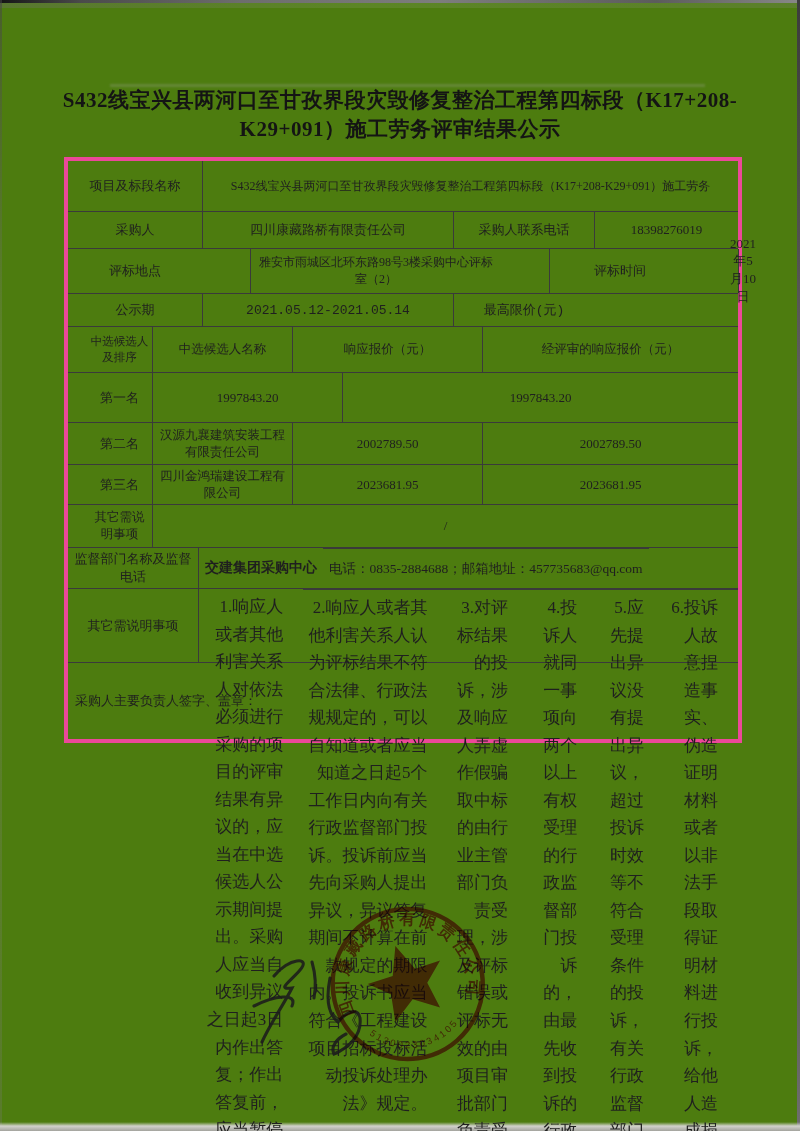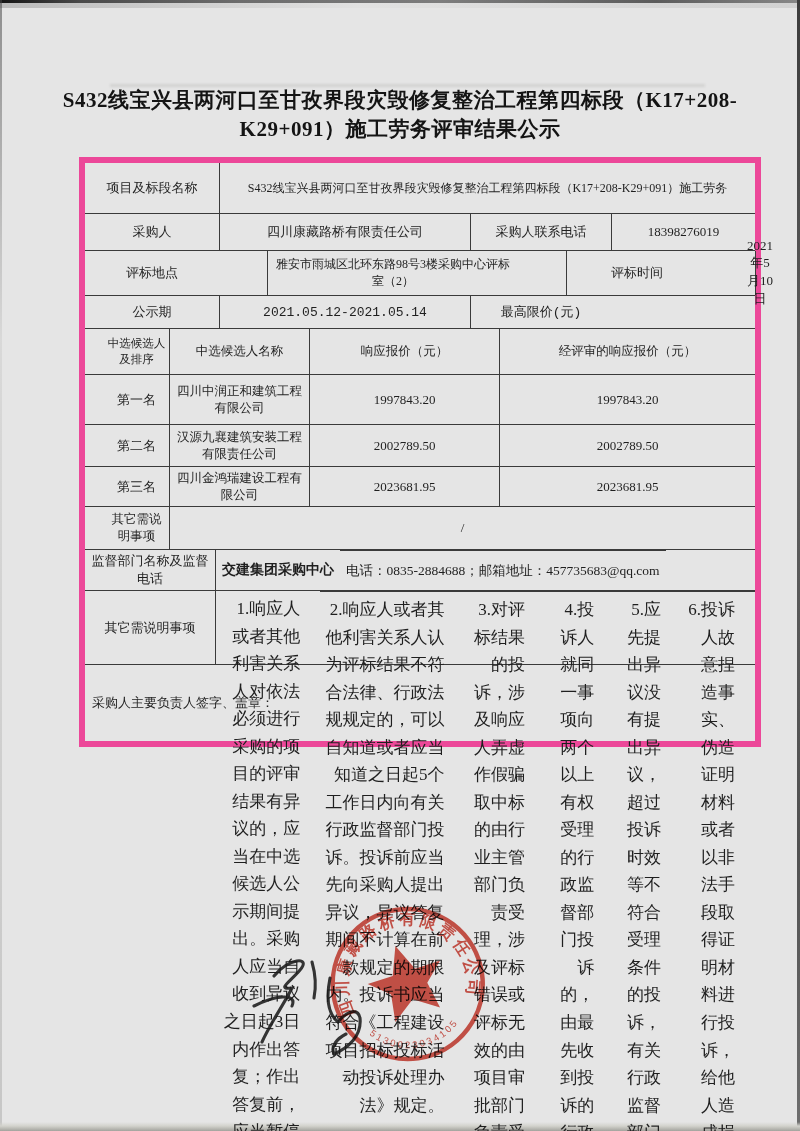--- a/index.html
+++ b/index.html
@@ -1,18 +1,18 @@
 <!DOCTYPE html>
 <html><head>
 <meta charset="utf-8">
 <style>
   html,body { margin:0; padding:0; background:#888; }
   .page {
     position:relative; width:800px; height:1131px; margin:0 auto;
-    background:#e5e5e5; overflow:hidden;
+    background:#4d7c0f; overflow:hidden;
     font-family:"Liberation Serif","DejaVu Serif",serif;
     color:#1f1f1f;
   }
   
   .edge-top { position:absolute; top:0; left:0; right:0; height:3px;
     background:linear-gradient(to right,#151515 0%,#4a4a4a 10%,#6d6d6d 30%,#7d7d7d 55%,#5c5c5c 82%,#888 100%); }
   .edge-top-smudge { position:absolute; top:3px; left:0; right:0; height:5px;
     background:linear-gradient(to right,rgba(110,110,110,.35),rgba(200,200,198,.12) 45%,rgba(140,140,140,.22)); }
   .edge-right { position:absolute; top:0; right:0; width:3px; height:100%;
     background:linear-gradient(to bottom,#3c3c3c,#5f5f5f 35%,#515151 75%,#6e6e6e); }
@@ -24,22 +24,22 @@
     background:rgba(165,165,162,.28); filter:blur(1px); }
 
   .doc-title {
     position:absolute; top:86px; left:58px; right:58px;
     text-align:center; font-size:21px; font-weight:bold;
     line-height:1.4; letter-spacing:.5px; color:#141414;
   }
 
   
   .doc-table {
-    position:absolute; left:79px; top:157px; width:670px;
-    border:6px solid #ec4899; box-sizing:content-box; background:transparent;
+    position:absolute; left:64px; top:157px; width:670px;
+    border:4px solid #ec4899; box-sizing:content-box; background:transparent;
     font-size:13px;
   }
   .tr { display:flex; border-top:1.5px solid #3a3a3a; }
   .doc-table > .tr:first-child { border-top:none; }
   .td {
     display:flex; align-items:center; justify-content:center;
     text-align:center; padding:2px 4px; box-sizing:border-box;
     border-left:1.5px solid #3a3a3a; min-width:0;
   }
   .td:first-child { border-left:none; }
@@ -128,21 +128,20 @@
 
     <div class="tr h45">
       <div class="td wC1 rank-hdr">中选候选人及排序</div>
       <div class="td wC2 hdr">中选候选人名称</div>
       <div class="td wC3 hdr">响应报价（元）</div>
       <div class="td grow hdr">经评审的响应报价（元）</div>
     </div>
 
     <div class="tr h49">
       <div class="td wC1">第一名</div>
-      <div class="td wC2 name-cell">四川中润正和建筑工程有限公司</div>
       <div class="td wC3">1997843.20</div>
       <div class="td grow">1997843.20</div>
     </div>
 
     <div class="tr h41">
       <div class="td wC1">第二名</div>
       <div class="td wC2 name-cell">汉源九襄建筑安装工程有限责任公司</div>
       <div class="td wC3">2002789.50</div>
       <div class="td grow">2002789.50</div>
     </div>

